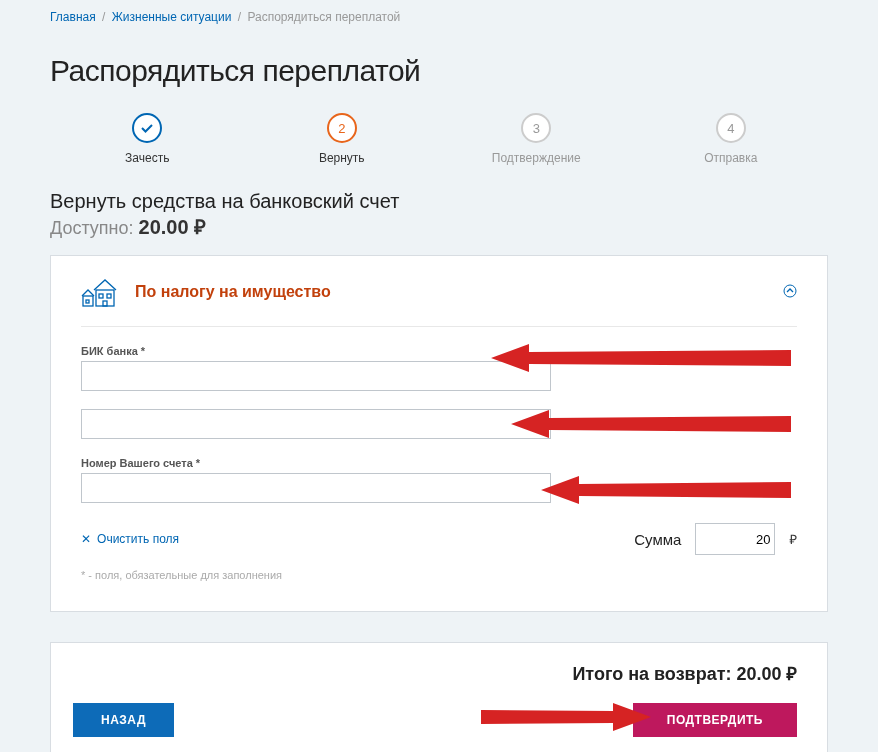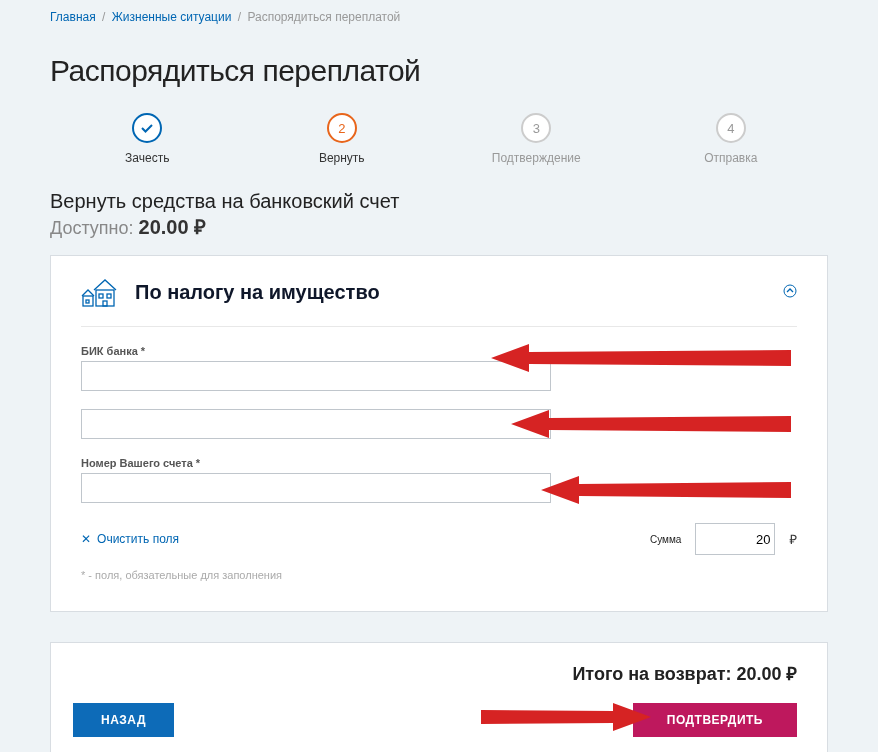--- a/index.html
+++ b/index.html
@@ -17,30 +17,30 @@
 .step-label { font-size: 12px; color: #999; }
 .step.done .step-label, .step.active .step-label { color: #333; }
 .subheader { display: flex; justify-content: space-between; align-items: baseline; margin-bottom: 15px; flex-direction: column; }
 .subheader-title { font-size: 20px; color: #222; font-weight: 400; }
 .subheader-amount { font-size: 18px; color: #333; }
 .subheader-amount .label { color: #888; }
 .subheader-amount .value { font-weight: 700; font-size: 20px; }
 .card { background: #fff; border: 1px solid #d8dde2; padding: 20px 30px 30px 30px; position: relative; }
 .card-head { display: flex; align-items: center; gap: 18px; padding-bottom: 18px; border-bottom: 1px solid #e8e8e8; }
 .card-icon { width: 36px; height: 32px; }
-.card-title { font-size: 20px; font-weight: 700; color: #0f172a; flex: 1; }
+.card-title { font-size: 16px; font-weight: 700; color: #c2410c; flex: 1; }
 .collapse-icon { color: #0066b3; font-size: 14px; }
 .field-block { margin-top: 18px; }
 .field-label { font-size: 11px; color: #555; margin-bottom: 4px; display: block; font-weight: bold; }
 .field-input { width: 470px; height: 30px; border: 1px solid #c0c6cc; background: #fff; padding: 0 6px; font-size: 13px; }
 .clear-row { display: flex; align-items: center; justify-content: space-between; margin-top: 20px; }
 .clear-link { color: #0066b3; font-size: 12px; cursor: pointer; display:flex; align-items:center; gap:6px;}
 .clear-link .x { font-size: 12px; }
 .sum-group { display: flex; align-items: center; gap: 14px; }
-.sum-label { font-size: 10px; color: #222; }
+.sum-label { font-size: 15px; color: #222; }
 .sum-input { width: 80px; height: 32px; border: 1px solid #c0c6cc; text-align: right; padding-right: 4px; font-size: 13px; }
 .sum-cur { font-size: 13px; color: #333; }
 .note { font-size: 11px; color: #aaa; margin-top: 14px; }
 .footer-card { background: #fff; border: 1px solid #d8dde2; margin-top: 30px; padding: 18px 30px 22px 22px; }
 .total { text-align: right; font-size: 18px; font-weight: 700; color: #222; }
 .btn-row { display: flex; justify-content: space-between; margin-top: 18px; align-items:center; }
 .btn { padding: 10px 28px; font-size: 12px; font-weight: 700; color: #fff; border: none; cursor: pointer; letter-spacing: 0.5px; }
 .btn-back { background: #0d6bb8; }
 .btn-confirm { background: #be185d; padding: 10px 34px; }
 .arrow { position: absolute; pointer-events: none; }

